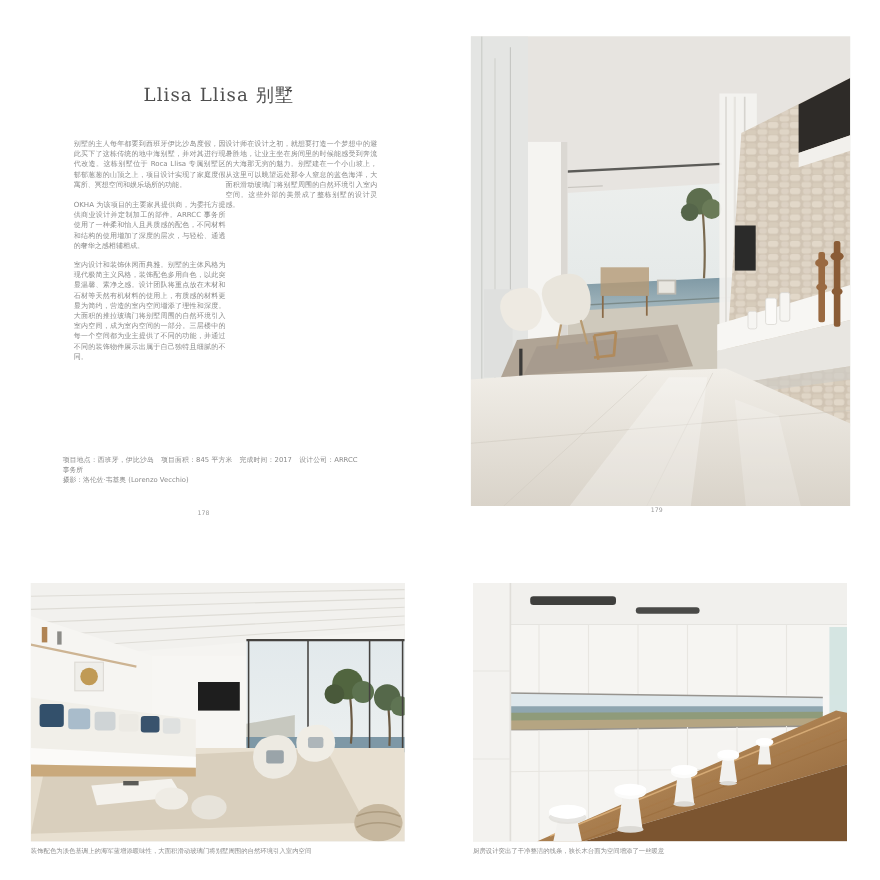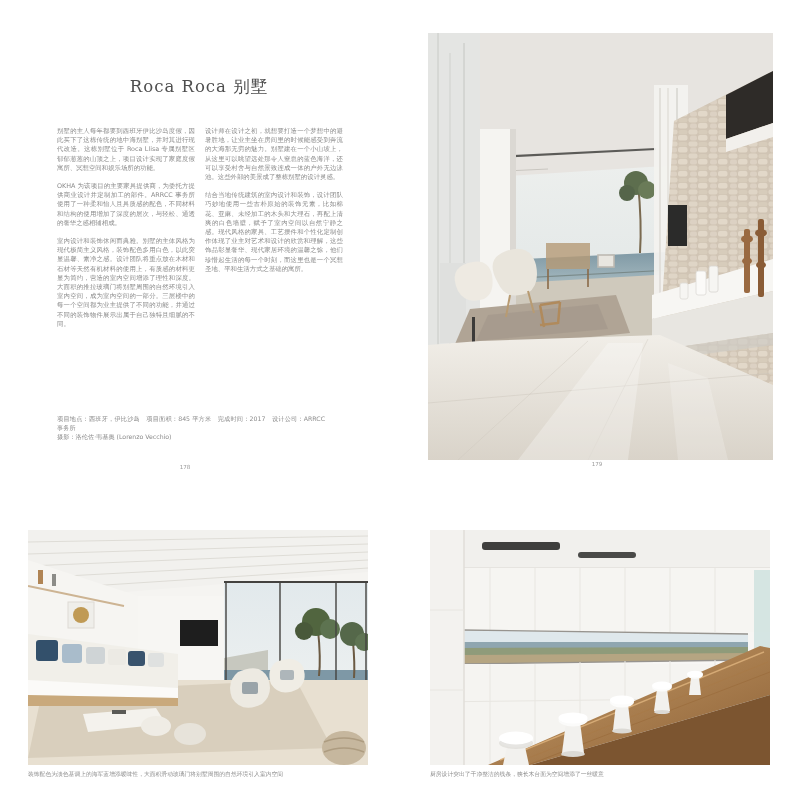--- a/index.html
+++ b/index.html
@@ -4,52 +4,51 @@
 <style>
   html,body{margin:0;padding:0;background:#ffffff;}
   #sheet{position:relative;width:800px;height:800px;background:#ffffff;overflow:hidden;
          font-family:"DejaVu Sans","Liberation Sans",sans-serif;}
   .title{position:absolute;left:57px;top:76px;width:284px;text-align:center;
          font-family:"DejaVu Serif","Liberation Serif",serif;
          font-size:16.5px;color:#4e4e4e;letter-spacing:1px;}
   .col{position:absolute;top:127px;width:138px;font-size:6.4px;line-height:9.2px;
        color:#8b8b8b;text-align:justify;}
   .col p{margin:0 0 9px 0;}
-  #col1{left:57px;}
+  #col1{left:67px;}
   #col2{left:205px;}
   .meta{position:absolute;left:57px;top:414px;width:268px;font-size:6.2px;
         line-height:9px;color:#8b8b8b;text-align:justify;}
   .pagenum{position:absolute;font-size:5.6px;color:#9a9a9a;}
   #pn-left{left:170px;top:464px;width:30px;text-align:center;}
   #pn-right{left:582px;top:461px;width:30px;text-align:center;}
   .photo{position:absolute;overflow:hidden;background:#eceae6;}
   #photo1{left:428px;top:33px;width:345px;height:427px;}
   #photo2{left:28px;top:530px;width:340px;height:235px;}
   #photo3{left:430px;top:530px;width:340px;height:235px;}
   .photo svg{display:block;width:100%;height:100%;}
   .caption{position:absolute;width:340px;font-size:5.8px;color:#8d8d8d;line-height:8px;}
   #cap-left{left:28px;top:770px;}
   #cap-right{left:430px;top:770px;}
 </style>
 </head>
 <body>
 
 <div id="sheet">
 
-  <div class="title">Roca Roca 别墅</div>
+  <div class="title">Llisa Llisa 别墅</div>
 
   <div class="col" id="col1">
     <p>别墅的主人每年都要到西班牙伊比沙岛度假，因此买下了这栋传统的地中海别墅，并对其进行现代改造。这栋别墅位于 Roca Llisa 专属别墅区郁郁葱葱的山顶之上，项目设计实现了家庭度假寓所、冥想空间和娱乐场所的功能。</p>
     <p>OKHA 为该项目的主要家具提供商，为委托方提供商业设计并定制加工的部件。ARRCC 事务所使用了一种柔和怡人且具质感的配色，不同材料和结构的使用增加了深度的层次，与轻松、通透的奢华之感相辅相成。</p>
     <p>室内设计和装饰休闲而典雅。别墅的主体风格为现代极简主义风格，装饰配色多用白色，以此突显温馨、素净之感。设计团队将重点放在木材和石材等天然有机材料的使用上，有质感的材料更显为简约，营造的室内空间增添了理性和深度。大面积的推拉玻璃门将别墅周围的自然环境引入室内空间，成为室内空间的一部分。三层楼中的每一个空间都为业主提供了不同的功能，并通过不同的装饰物件展示出属于自己独特且细腻的不同。</p>
   </div>
 
   <div class="col" id="col2">
-    <p>设计师在设计之初，就想要打造一个梦想中的避暑胜地，让业主坐在房间里的时候能感受到奔流的大海那无穷的魅力。别墅建在一个小山坡上，从这里可以眺望远处那令人窒息的蓝色海洋，还可以享受村舍与自然景致连成一体的户外无边泳池。这些外部的美景成了整栋别墅的设计灵感。</p>
-    <p>结合当地传统建筑的室内设计和装饰，设计团队巧妙地使用一些古朴原始的装饰元素，比如棉花、亚麻、未经加工的木头和大理石，再配上清爽的白色墙壁，赋予了室内空间以自然宁静之感。现代风格的家具、工艺摆件和个性化定制创作体现了业主对艺术和设计的欣赏和理解，这些饰品彰显奢华、现代家居环境的温馨之馀，他们珍惜起生活的每一个时刻，而这里也是一个冥想圣地、平和生活方式之基础的寓所。</p>
+    <p>设计师在设计之初，就想要打造一个梦想中的避暑胜地，让业主坐在房间里的时候能感受到奔流的大海那无穷的魅力。别墅建在一个小山坡上，从这里可以眺望远处那令人窒息的蓝色海洋，大面积滑动玻璃门将别墅周围的自然环境引入室内空间。这些外部的美景成了整栋别墅的设计灵感。</p>
   </div>
 
   <div class="meta">
     <div>项目地点：西班牙，伊比沙岛　项目面积：845 平方米　完成时间：2017　设计公司：ARRCC 事务所</div>
     <div>摄影：洛伦佐·韦基奥 (Lorenzo Vecchio)</div>
   </div>
 
   <div class="pagenum" id="pn-left">178</div>
   <div class="pagenum" id="pn-right">179</div>
 

